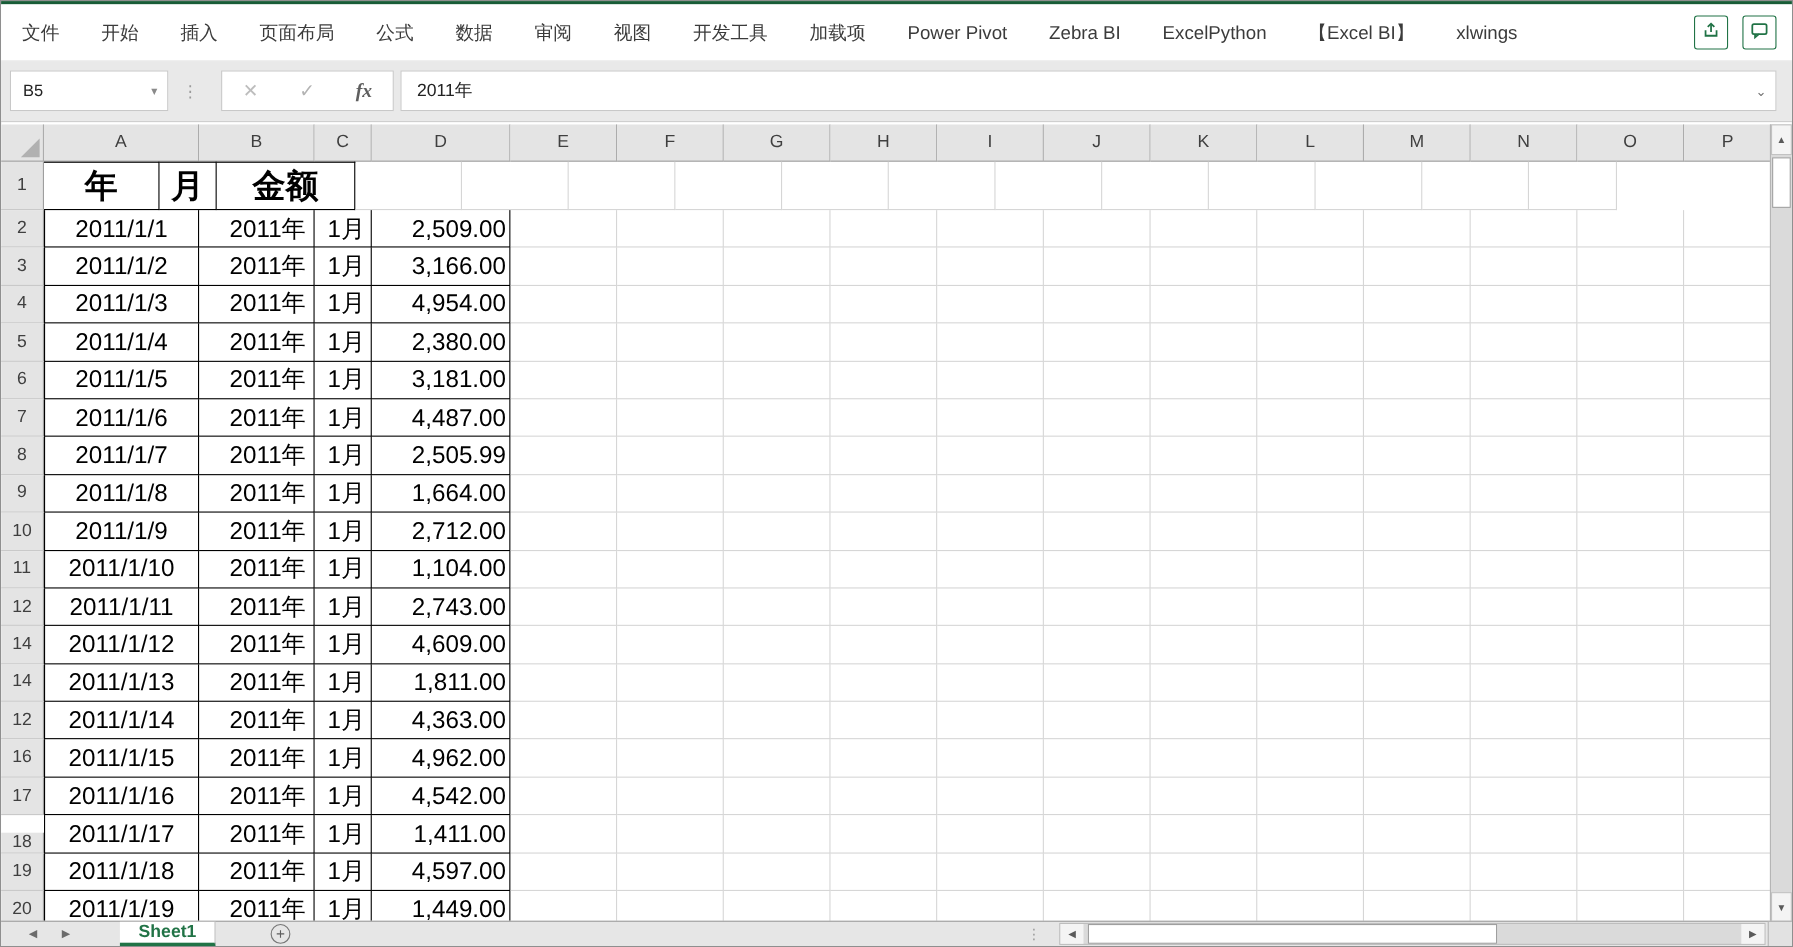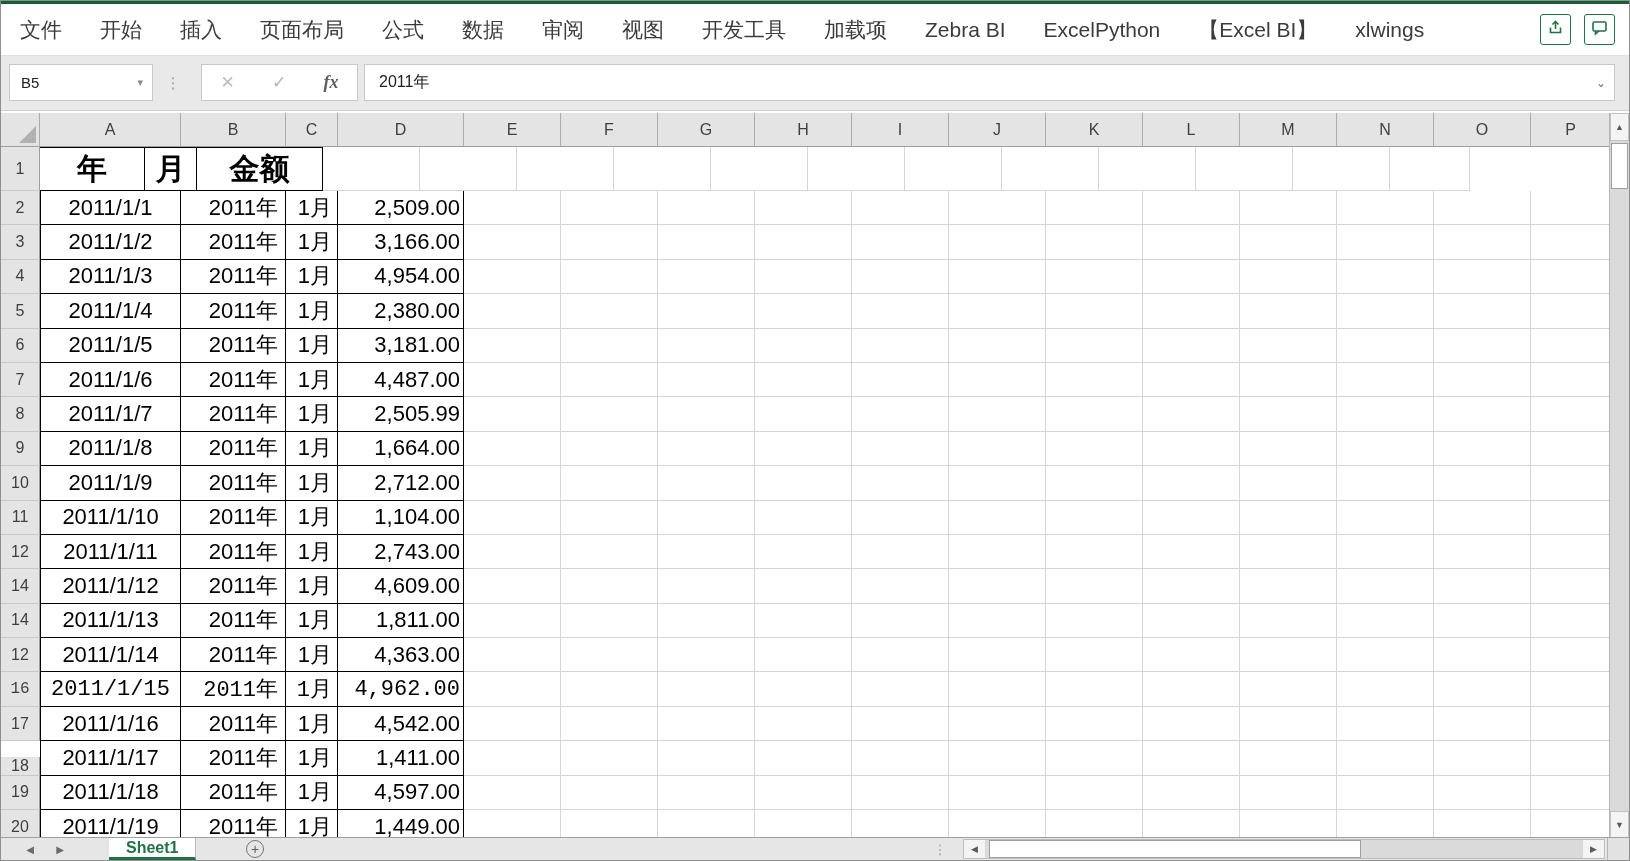--- a/index.html
+++ b/index.html
@@ -2,21 +2,21 @@
 <html><head>
 <meta charset="utf-8">
 <style>
   * { margin:0; padding:0; box-sizing:border-box; }
   body { font-family:"Liberation Sans",sans-serif; background:#888; }
   .app { position:relative; width:1630px; height:861px; background:#fff; border:1px solid #8f8f8f; overflow:hidden; }
   .topline { position:absolute; left:0; top:0; width:100%; height:3px; background:#185c37; }
 
   
   .ribbon { position:absolute; left:0; top:3px; width:100%; height:52px; background:#fff; display:flex; align-items:center; border-bottom:1px solid #e0e0e0; }
-  .rtab { padding:0 19px; font-size:21px; color:#3b3b3b; height:100%; display:flex; align-items:center; cursor:default; white-space:nowrap; }
+  .rtab { padding:0 19px; font-size:17px; color:#3b3b3b; height:100%; display:flex; align-items:center; cursor:default; white-space:nowrap; }
   .ribbon-right { margin-left:auto; display:flex; gap:13px; padding-right:14px; }
   .ricon-btn { width:31px; height:31px; border:1px solid #217346; border-radius:3px; background:#fff; display:flex; align-items:center; justify-content:center; }
 
   
   .fbar { position:absolute; left:0; top:55px; width:100%; height:55px; background:#e9e9e9; border-bottom:1px solid #cfcfcf; }
   .namebox { position:absolute; left:8px; top:8px; width:144px; height:37px; background:#fff; border:1px solid #c8c8c8; display:flex; align-items:center; font-size:15px; color:#222; padding-left:11px; }
   .namebox .dd { margin-left:auto; padding-right:9px; color:#8a8a8a; font-size:11px; }
   .vdots { position:absolute; left:165px; top:8px; height:37px; width:14px; display:flex; align-items:center; justify-content:center; color:#9a9a9a; font-size:15px; letter-spacing:0; }
   .fxbox { position:absolute; left:200px; top:8px; width:157px; height:37px; background:#fff; border:1px solid #c8c8c8; display:flex; align-items:center; justify-content:space-around; }
   .fxbox .cancel { color:#bdbdbd; font-size:17px; }
@@ -67,20 +67,21 @@
     <div class="rtab">文件</div>
     <div class="rtab">开始</div>
     <div class="rtab">插入</div>
     <div class="rtab">页面布局</div>
     <div class="rtab">公式</div>
     <div class="rtab">数据</div>
     <div class="rtab">审阅</div>
     <div class="rtab">视图</div>
     <div class="rtab">开发工具</div>
     <div class="rtab">加载项</div>
+    <div class="rtab">Power Pivot</div>
     <div class="rtab">Zebra BI</div>
     <div class="rtab">ExcelPython</div>
     <div class="rtab">【Excel BI】</div>
     <div class="rtab">xlwings</div>
     <div class="ribbon-right">
       <div class="ricon-btn">
         <span>
           <svg width="17" height="17" viewBox="0 0 17 17">
               <path d="M3.5 8.5 v5 h10 v-5" fill="none" stroke="#217346" stroke-width="1.6"></path>
               <path d="M8.5 10 V3" fill="none" stroke="#217346" stroke-width="1.6"></path>
@@ -413,21 +414,21 @@
         <div class="c" style="width: 97px; height: 34.4px;"></div>
         <div class="c" style="width: 97px; height: 34.4px;"></div>
         <div class="c" style="width: 97px; height: 34.4px;"></div>
         <div class="c" style="width: 97px; height: 34.4px;"></div>
         <div class="c" style="width: 97px; height: 34.4px;"></div>
         <div class="c" style="width: 97px; height: 34.4px;"></div>
         <div class="c" style="width: 97px; height: 34.4px;"></div>
         <div class="c" style="width: 97px; height: 34.4px;"></div>
         <div class="c" style="width: 80px; height: 34.4px;"></div>
       </div>
-      <div class="grow" style="height: 34.4px; font-family: Liberation Mono, monospace;">
+      <div class="grow" style="height: 34.4px;">
         <div class="rn">16</div>
         <div class="c t t-left a-center" style="width: 141px; height: 34.4px;">2011/1/15</div>
         <div class="c t a-right pr6" style="width: 105px; height: 34.4px;">2011年</div>
         <div class="c t a-right pr5" style="width: 52px; height: 34.4px;">1月</div>
         <div class="c t a-right pr3" style="width: 126px; height: 34.4px;">4,962.00</div>
         <div class="c" style="width: 97px; height: 34.4px;"></div>
         <div class="c" style="width: 97px; height: 34.4px;"></div>
         <div class="c" style="width: 97px; height: 34.4px;"></div>
         <div class="c" style="width: 97px; height: 34.4px;"></div>
         <div class="c" style="width: 97px; height: 34.4px;"></div>

